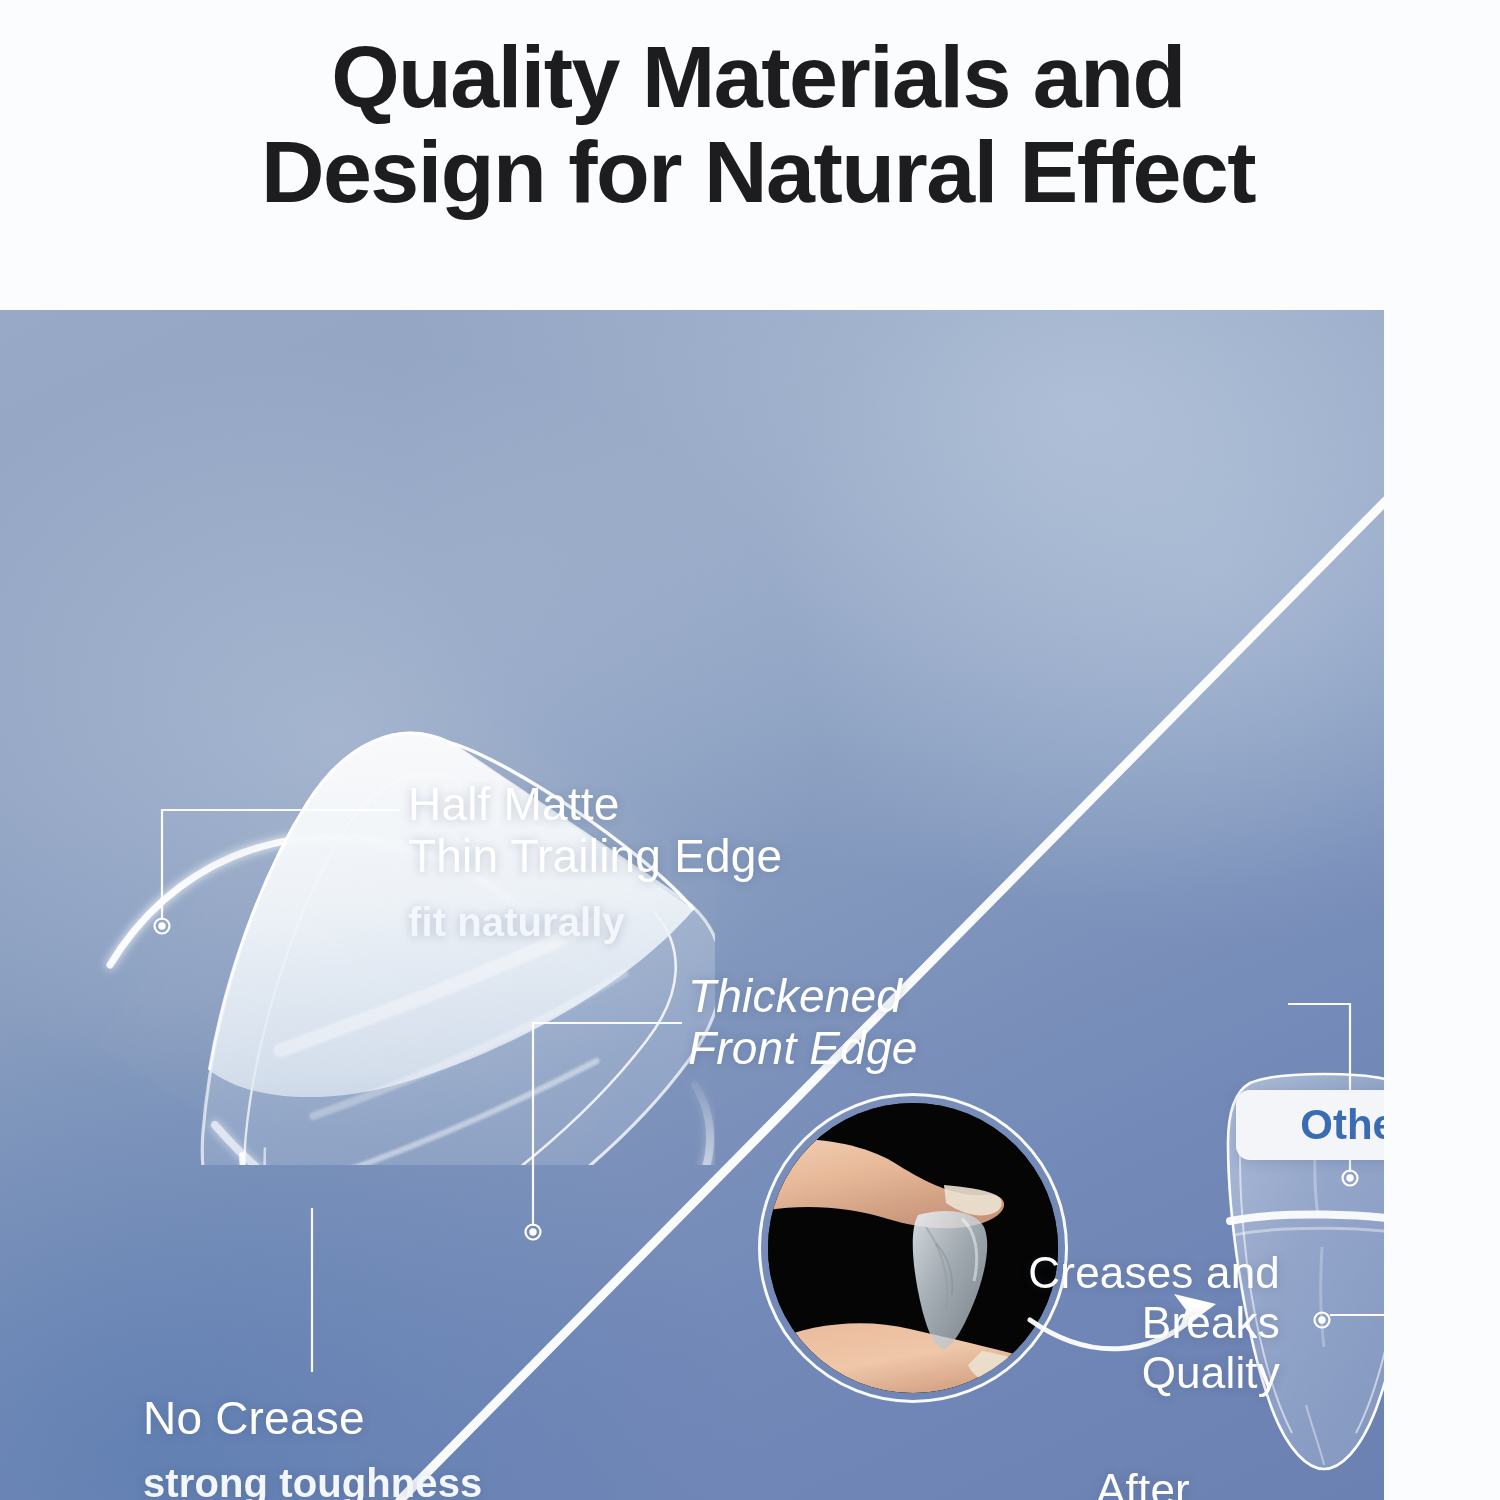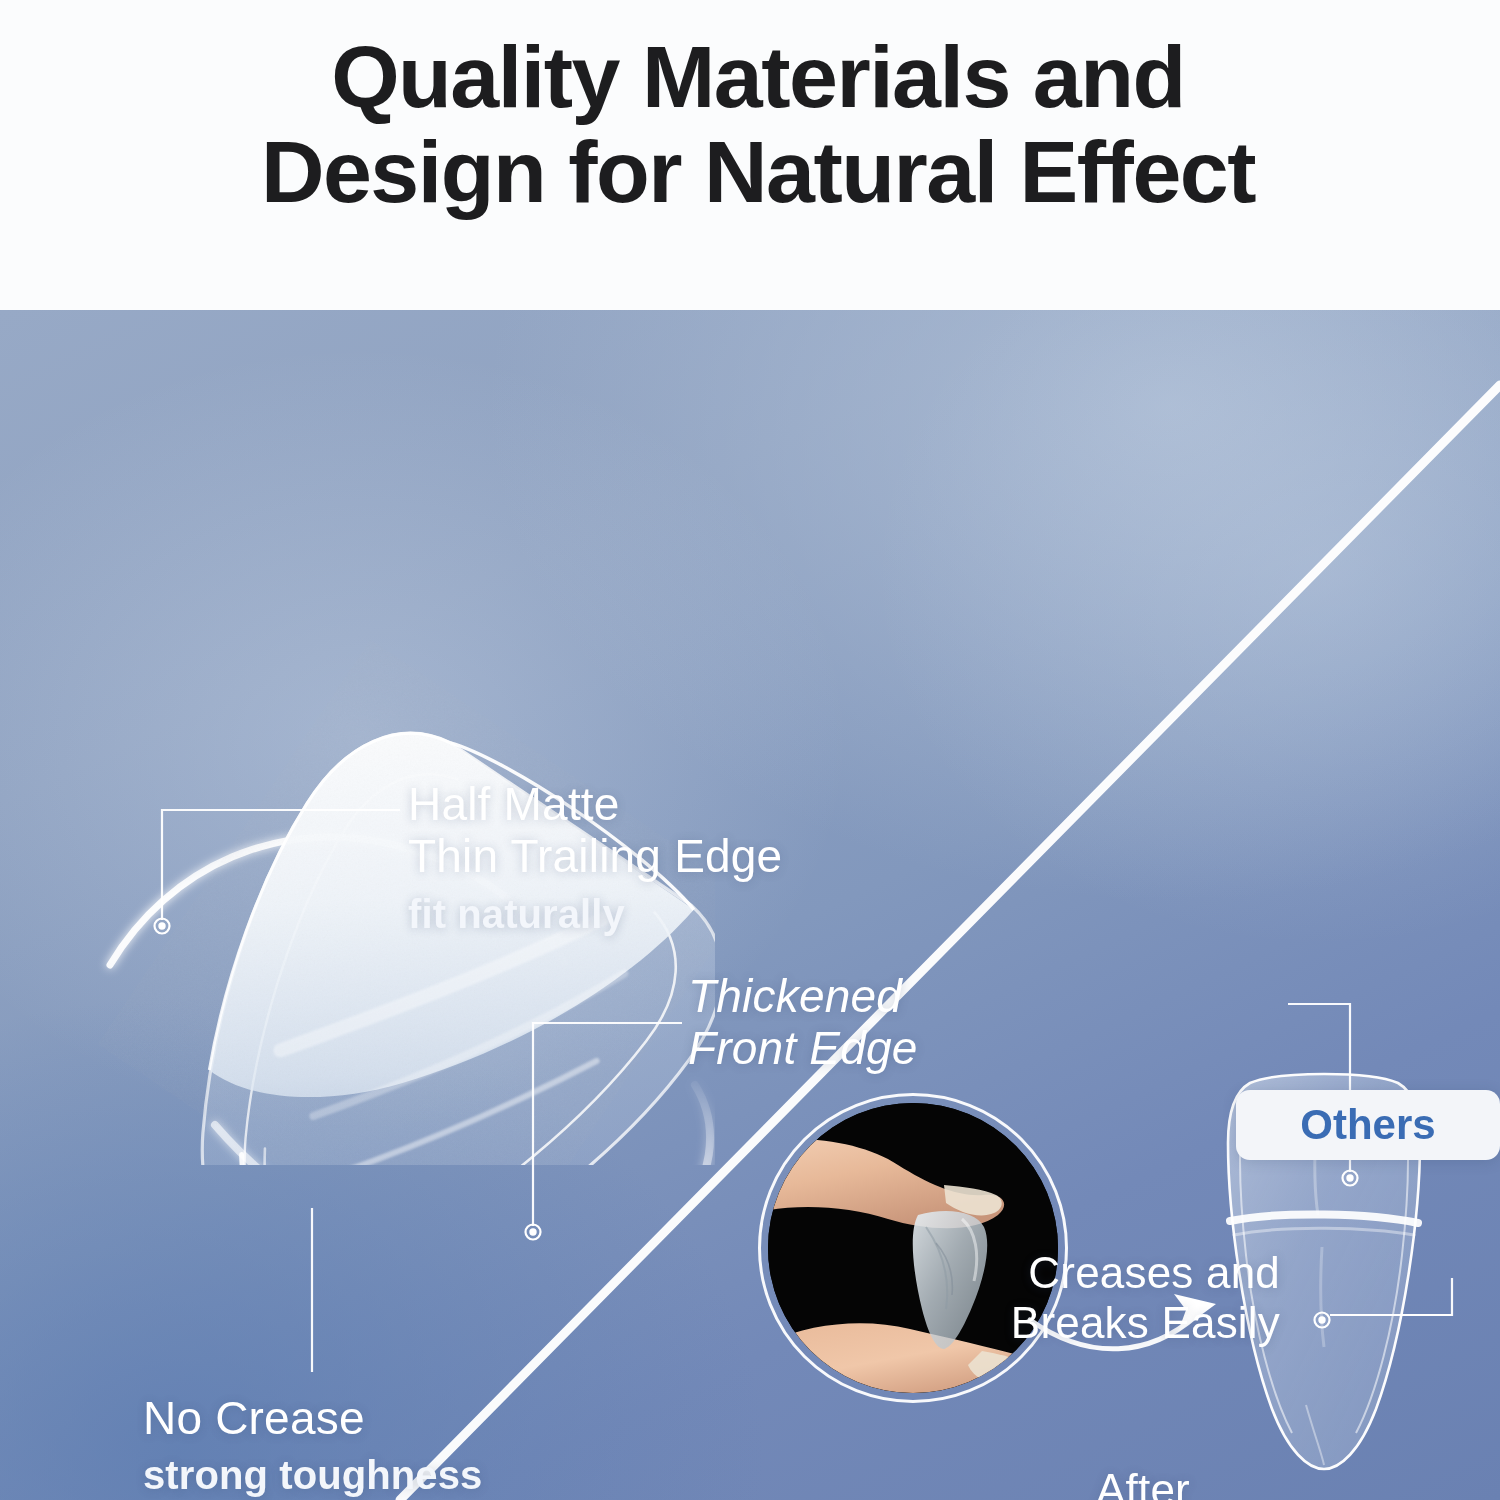--- a/index.html
+++ b/index.html
@@ -40,21 +40,21 @@
     text-align: center;
     max-width: 1320px;
     font-family: "Liberation Sans", sans-serif;
   }
   .header-title .l2 { display: block; }
 
   
   .panel {
     position: absolute;
     left: 0; top: 310px;
-    width: 1500px;
+    width: 1384px;
     height: 1190px;
     overflow: hidden;
     background:
       radial-gradient(ellipse 1100px 800px at 78% 8%, rgba(175,191,214,0.85) 0%, rgba(175,191,214,0) 62%),
       radial-gradient(ellipse 900px 700px at 12% 96%, rgba(92,124,177,0.75) 0%, rgba(92,124,177,0) 65%),
       linear-gradient(155deg, #97a9c6 0%, #8fa2c1 26%, #8298bd 52%, #7389b8 74%, #6a81b2 100%);
   }
 
   
   .panel-wash {
@@ -98,21 +98,21 @@
     line-height: 1.14;
     font-weight: normal;
     letter-spacing: 0.2px;
     white-space: pre-line;
   }
   .anno .sub {
     font-size: 40px;
     line-height: 1.18;
     font-weight: bold;
     letter-spacing: 0.1px;
-    margin-top: 8px;
+    margin-top: 16px;
     color: #f3f6fb;
   }
   .anno.right .ttl { font-size: 44px; }
 
   .anno-half-matte  { left: 408px; top: 468px; }
   .anno-thickened   { left: 688px; top: 660px; font-style: italic; }
   .anno-no-crease   { left: 143px; top: 1082px; }
   .anno-creases     { left: 1010px; top: 938px; text-align: right; width: 270px; }
   .anno-after-bend  { left: 1096px; top: 1155px; }
   .anno-after-bend .ttl { font-size: 42px; }
@@ -393,21 +393,21 @@
 Front Edge</div>
     </div>
 
     <div class="anno anno-no-crease">
       <div class="ttl">No Crease</div>
       <div class="sub">strong toughness</div>
     </div>
 
     <div class="anno right anno-creases">
       <div class="ttl">Creases and
-Breaks Easily</div>
+Breaks Quality</div>
     </div>
 
     <div class="anno right anno-after-bend">
       <div class="ttl">After
 Bend</div>
     </div>
 
     <div class="badge badge-others">
       <span>Others</span>
     </div>

